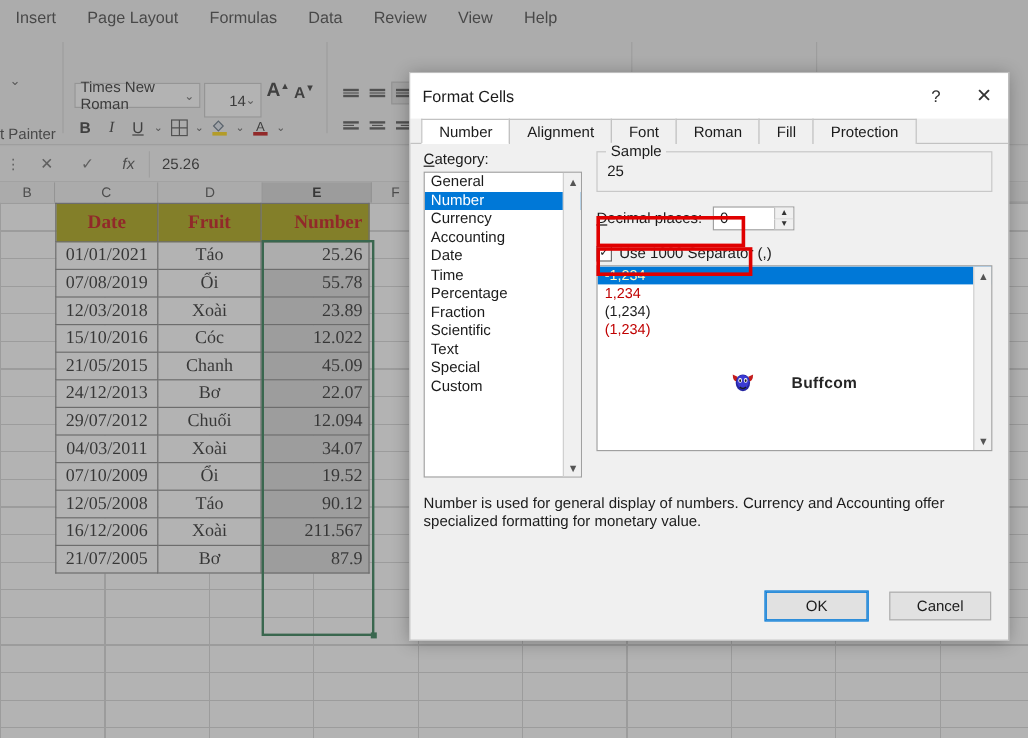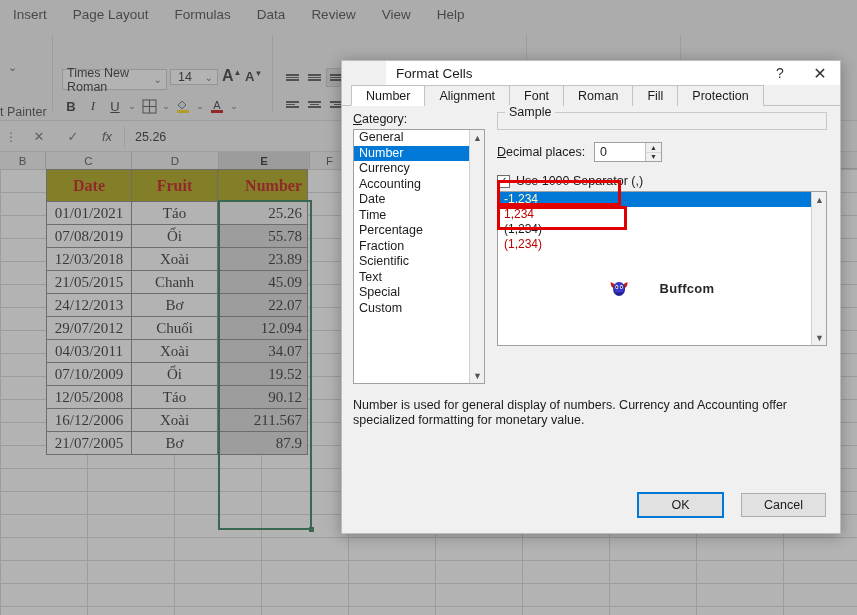--- a/index.html
+++ b/index.html
@@ -51,23 +51,23 @@
   .cb-launch { position: absolute; left: 62px; top: 100px; font-size: 10px; color: #555; }
 
   
   .fontname {
     position: absolute; left: 62px; top: 40px; width: 105px; height: 21px;
     border: 1px solid #c8c8c8; background: #fff; font-size: 12.5px;
     display: flex; align-items: center; padding-left: 4px; color: #222;
   }
   .combo-chev { position: absolute; right: 4px; font-size: 10px; color: #666; }
   .fontsize {
-    position: absolute; left: 170px; top: 40px; width: 48px; height: 16px;
+    position: absolute; left: 170px; top: 40px; width: 48px; height: 29px;
     border: 1px solid #c8c8c8; background: #fff; font-size: 12.5px;
-    display: flex; align-items: center; padding-left: 7px; color: #222;
+    display: flex; align-items: center; padding-left: 20px; color: #222;
   }
   .grow-a { position: absolute; left: 222px; top: 38px; font-size: 16px; color: #2b2b2b; font-weight: 600; }
   .shrink-a { position: absolute; left: 245px; top: 40px; font-size: 13px; color: #2b2b2b; font-weight: 600; }
   .sup { font-size: 8px; vertical-align: super; }
 
   .fmt-row2 { position: absolute; top: 66px; left: 60px; display: flex; align-items: center; gap: 0px; }
   .fbtn { width: 22px; height: 22px; display: flex; align-items: center; justify-content: center;
           font-size: 13px; color: #2b2b2b; }
   .mini-chev { font-size: 9px; color: #555; width: 12px; text-align: center; }
   .font-label { position: absolute; left: 135px; top: 100px; font-size: 11px; color: #555; }
@@ -131,22 +131,22 @@
 
   
   .dlg {
     position: absolute; left: 341px; top: 60px; width: 500px; height: 474px;
     background: #f0f0f0; border: 1px solid #bdbdbd;
     box-shadow: 0 2px 14px rgba(0,0,0,0.30);
     z-index: 50;
     font-size: 12.5px; color: #1b1b1b;
   }
   .dlg-title {
-    height: 24px; background: #fff; display: flex; align-items: center;
-    padding-left: 10px; font-size: 13.5px; color: #1b1b1b; margin-left: 44px;
+    height: 38px; background: #fff; display: flex; align-items: center;
+    padding-left: 10px; font-size: 13.5px; color: #1b1b1b;
   }
   .dlg-title .sp { flex: 1; }
   .dlg-help, .dlg-close {
     width: 40px; height: 30px; display: flex; align-items: center; justify-content: center;
     font-size: 14px; color: #333;
   }
   .dlg-close { font-size: 16px; }
 
   .tabstrip { display: flex; height: 21px; padding-left: 9px; background: #f0f0f0;
               border-bottom: 1px solid #c2c2c2; }
@@ -414,20 +414,25 @@
             </tr>
         <tr>
               <td class="c-date">07/08/2019</td>
               <td class="c-fruit">Ổi</td>
               <td class="c-num">55.78</td>
             </tr>
         <tr>
               <td class="c-date">12/03/2018</td>
               <td class="c-fruit">Xoài</td>
               <td class="c-num">23.89</td>
+            </tr>
+        <tr>
+              <td class="c-date">15/10/2016</td>
+              <td class="c-fruit">Cóc</td>
+              <td class="c-num">12.022</td>
             </tr>
         <tr>
               <td class="c-date">21/05/2015</td>
               <td class="c-fruit">Chanh</td>
               <td class="c-num">45.09</td>
             </tr>
         <tr>
               <td class="c-date">24/12/2013</td>
               <td class="c-fruit">Bơ</td>
               <td class="c-num">22.07</td>
@@ -509,20 +514,21 @@
         <div class="vscroll">
           <div class="vs-up">▲</div>
           <div class="vs-dn">▼</div>
         </div>
       </div>
 
       <div class="rpane">
 
         <div class="gbox">
           <div class="gbox-title">Sample</div>
+          <div class="sample-val">25</div>
         </div>
 
         <div class="dec-row">
           <div class="dec-lbl lbl"><span class="u">D</span>ecimal places:</div>
           <div class="spin-wrap">
             <div class="spin-val">0</div>
             <div class="spin-btns">
               <div class="spin-b">▲</div>
               <div class="spin-b">▼</div>
             </div>

